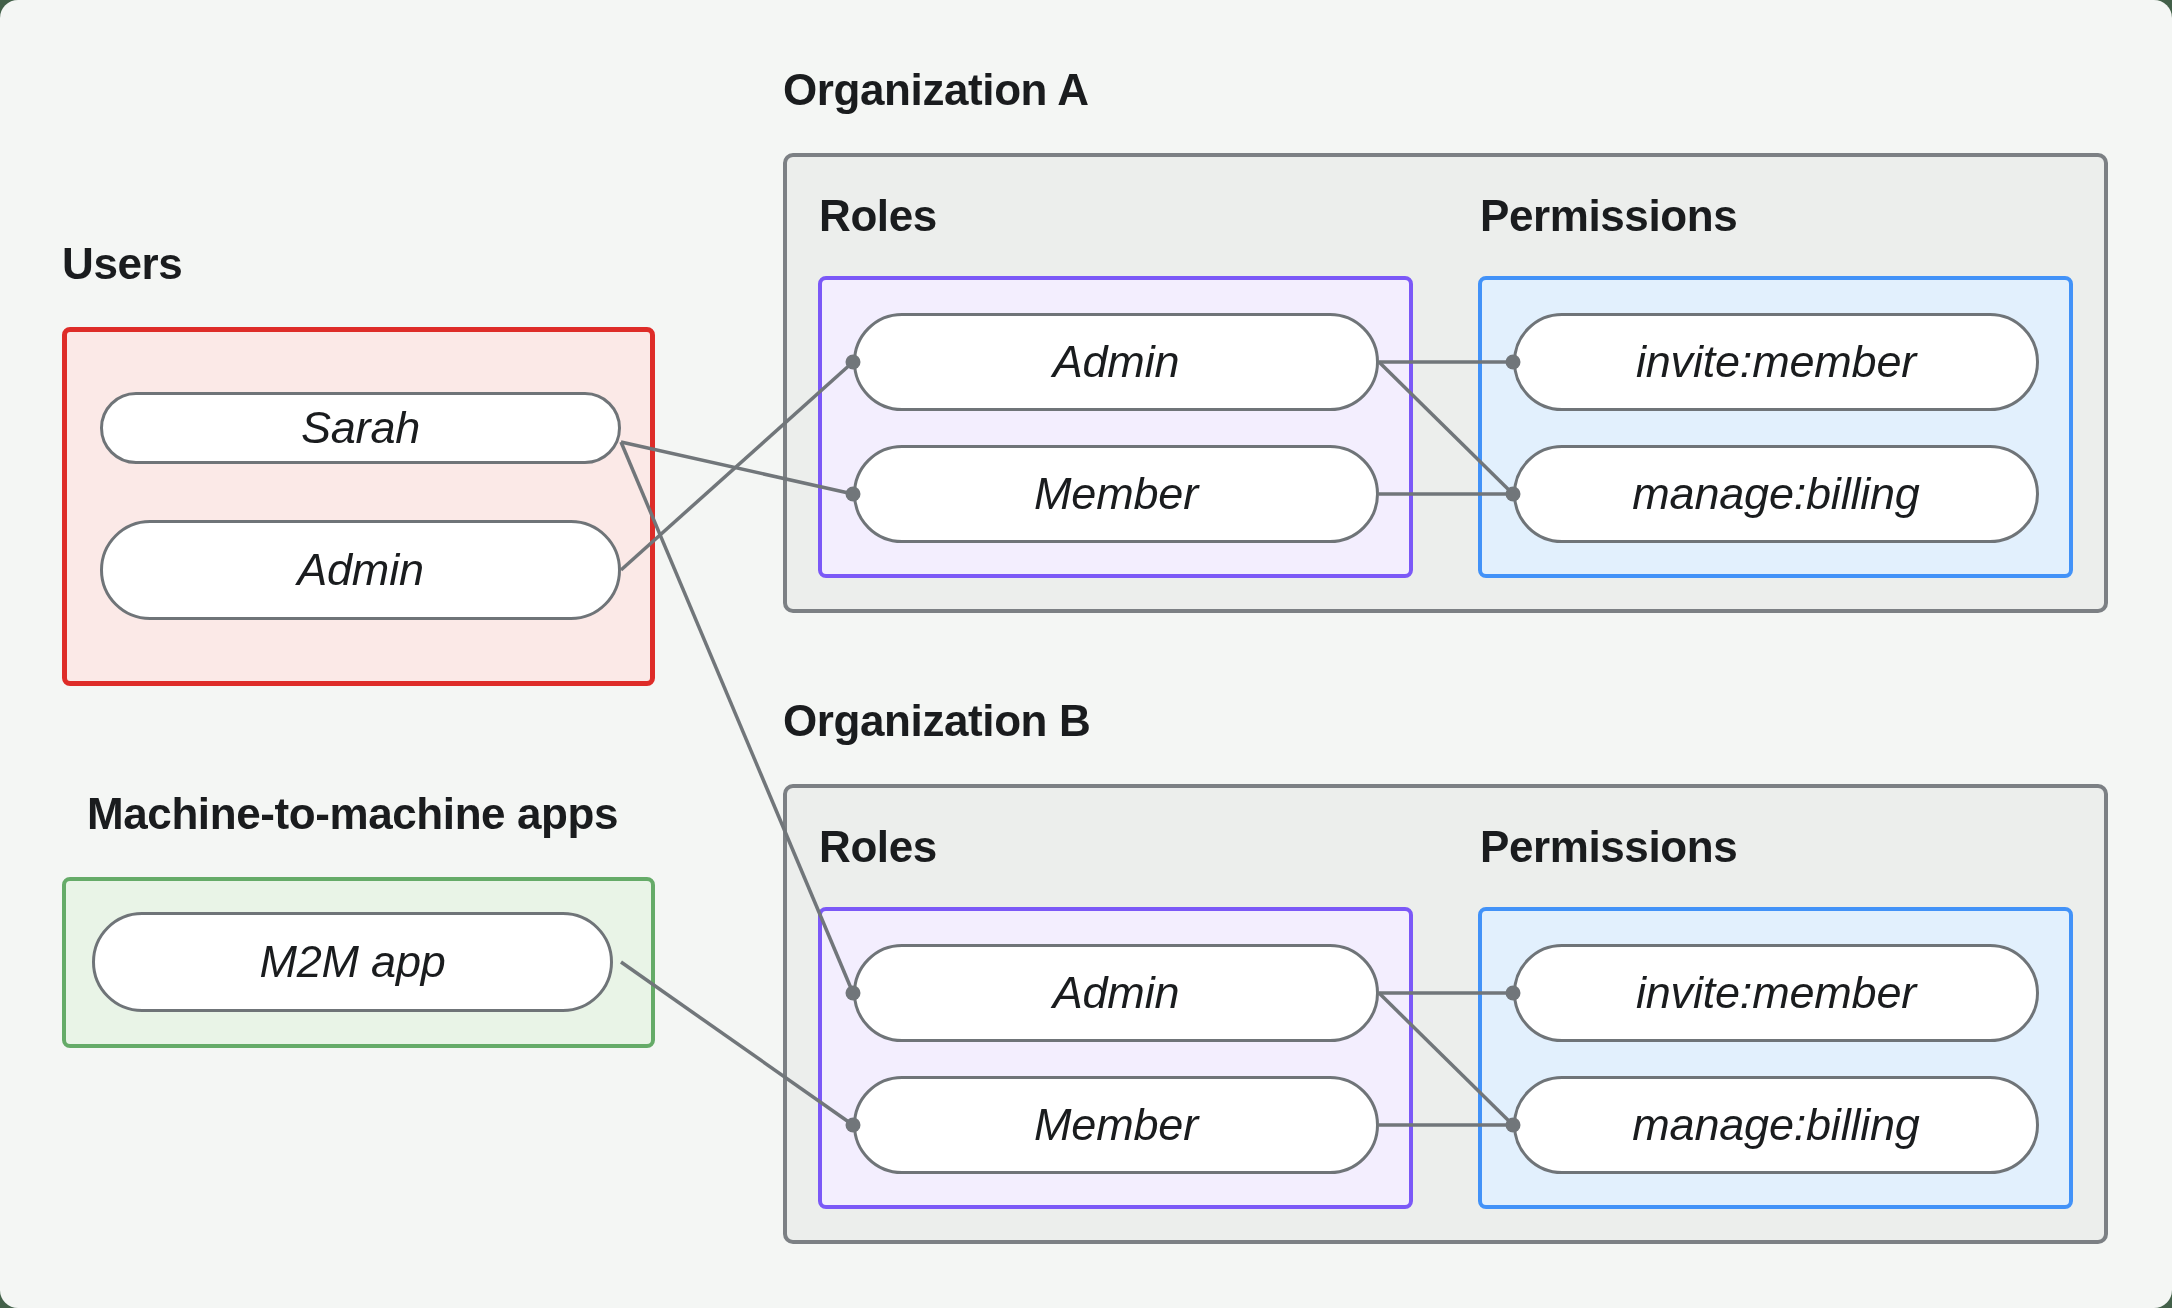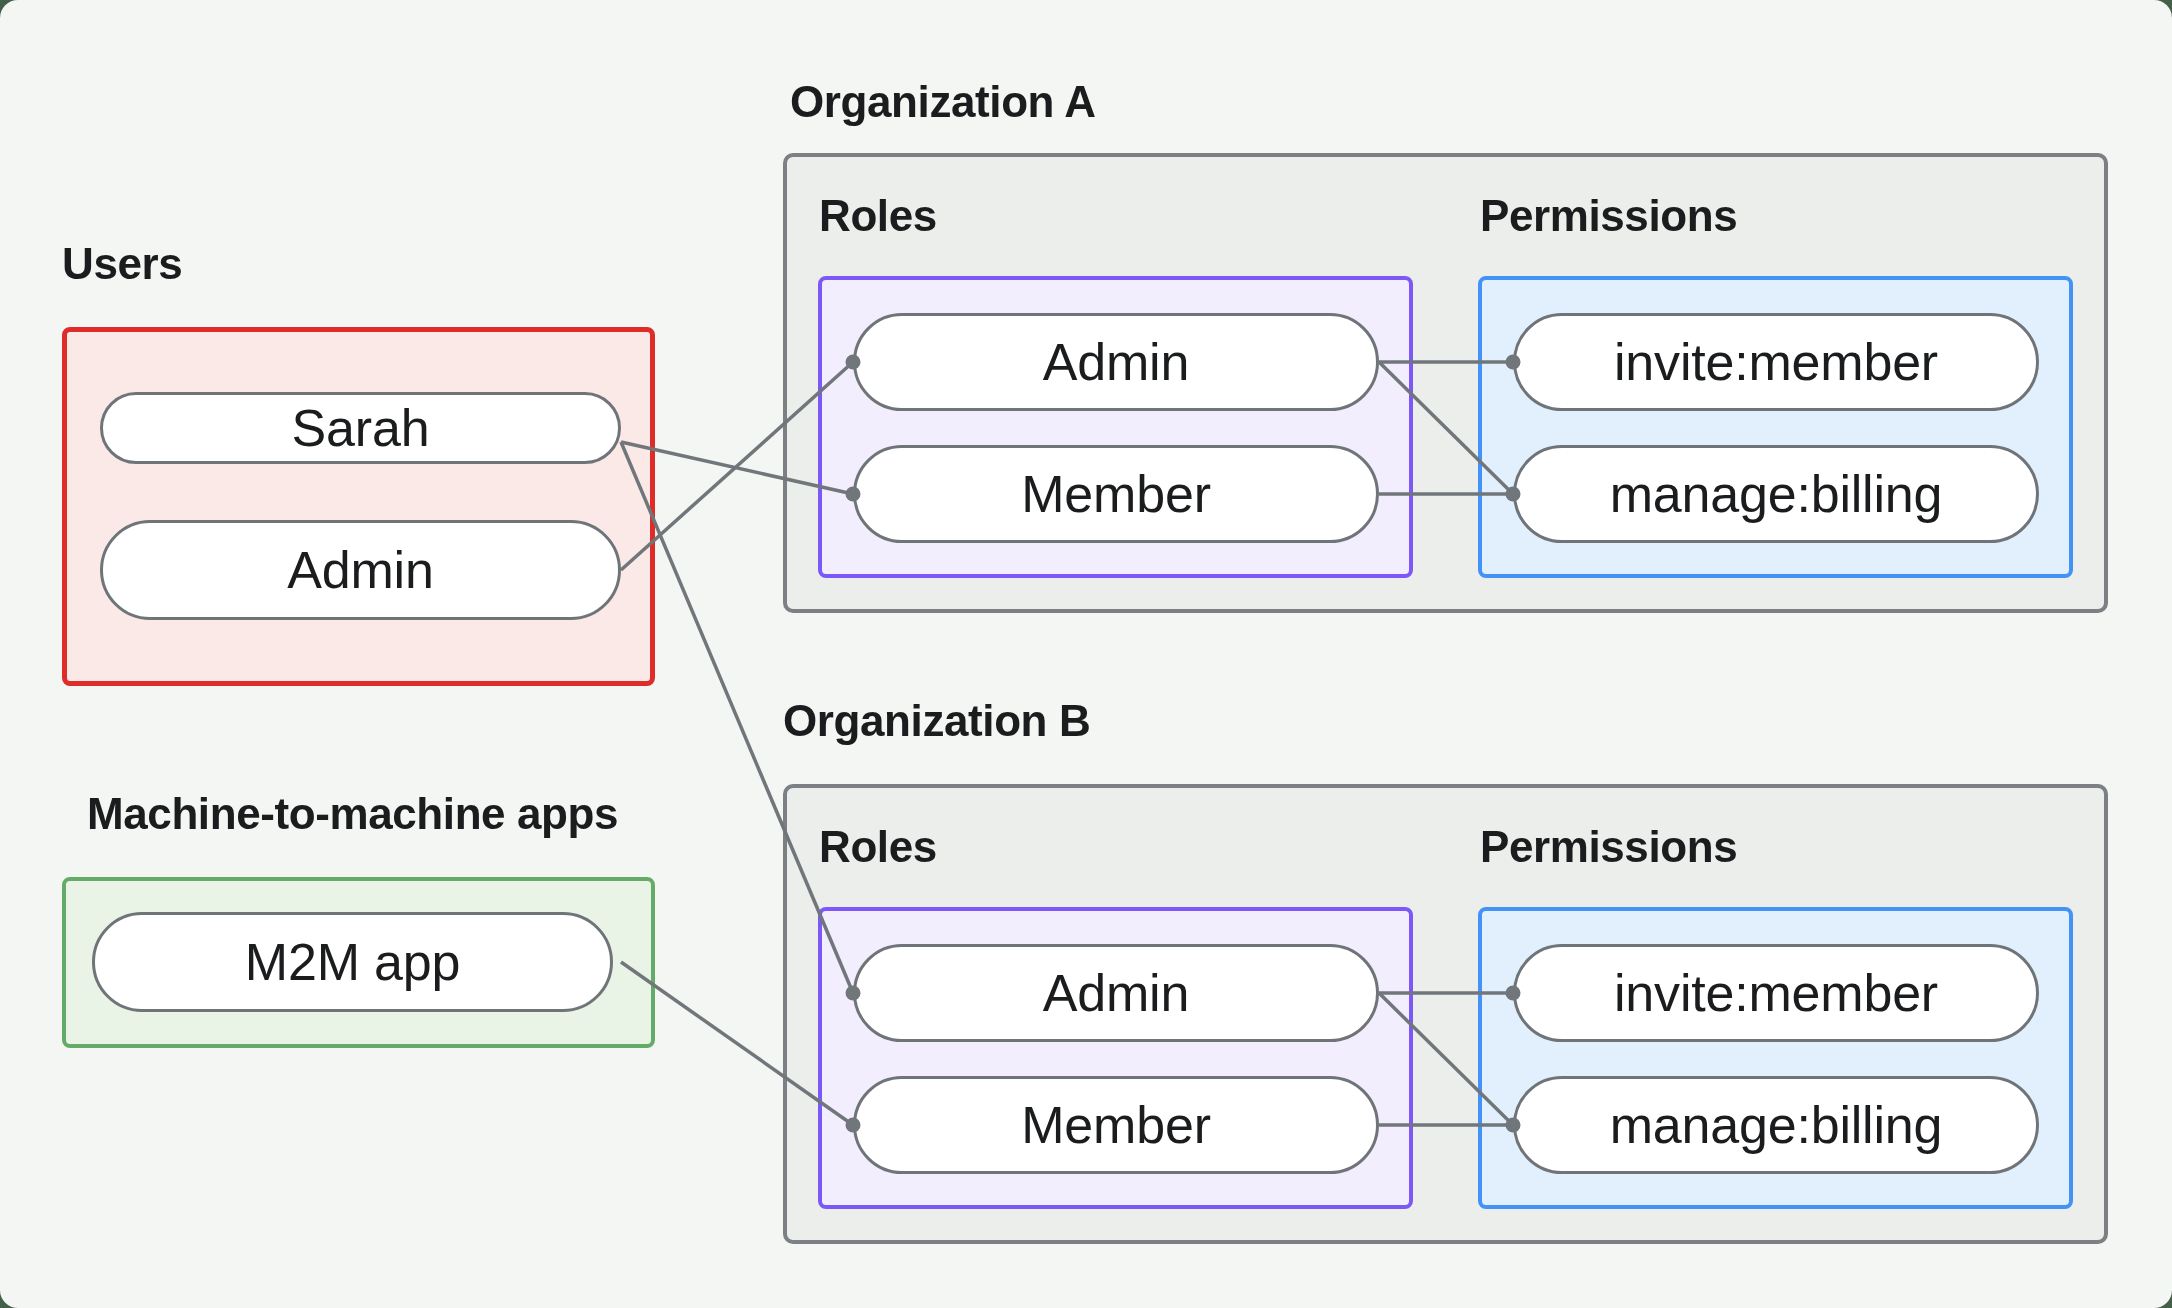--- a/index.html
+++ b/index.html
@@ -22,40 +22,41 @@
   }
   .group-box{border-radius:8px;}
   .users-box{background:#FBE9E7;border:5px solid #DE2C28;}
   .m2m-box{background:#E9F4E7;border:4px solid #65AB68;}
   .org-box{background:#ECEEEC;border:4px solid #7C8084;border-radius:10px;}
   .roles-box{background:#F3EEFE;border:4px solid #7B58F7;border-radius:8px;}
   .perms-box{background:#E2F0FD;border:4px solid #4292F8;border-radius:8px;}
   .pill{
     background:#FFFFFF;border:3px solid #6F7478;border-radius:50px;
     display:flex;align-items:center;justify-content:center;
-    font-size:52px;font-weight:400;color:#1A1C1E;letter-spacing:-0.2px;
+    font-size:45px;font-weight:400;color:#1A1C1E;letter-spacing:-0.2px;
     z-index:4;
+    font-style:italic;
   }
   #connections{position:absolute;left:0;top:0;z-index:8;pointer-events:none;}
 </style>
 </head>
 <body>
 
 <div class="card">
 
   <div class="abs heading" style="left:62px;top:238px;">Users</div>
   <div class="abs group-box users-box" style="left:62px;top:327px;width:593px;height:359px;"></div>
   <div class="abs pill" style="left:100px;top:392px;width:521px;height:72px;">Sarah</div>
   <div class="abs pill" style="left:100px;top:520px;width:521px;height:100px;">Admin</div>
 
   <div class="abs heading" style="left:62px;top:788px;margin-left:25px;">Machine-to-machine apps</div>
   <div class="abs group-box m2m-box" style="left:62px;top:877px;width:593px;height:171px;"></div>
   <div class="abs pill" style="left:92px;top:912px;width:521px;height:100px;">M2M app</div>
 
-  <div class="abs heading" style="left:783px;top:76px;margin-left:7px;">Organization A</div>
+  <div class="abs heading" style="left:783px;top:64px;">Organization A</div>
   <div class="abs org-box" style="left:783px;top:153px;width:1325px;height:460px;"></div>
   <div class="abs heading" style="left:819px;top:190px;">Roles</div>
   <div class="abs heading" style="left:1480px;top:190px;">Permissions</div>
   <div class="abs roles-box" style="left:818px;top:276px;width:595px;height:302px;"></div>
   <div class="abs perms-box" style="left:1478px;top:276px;width:595px;height:302px;"></div>
   <div class="abs pill" style="left:853px;top:313px;width:526px;height:98px;">Admin</div>
   <div class="abs pill" style="left:853px;top:445px;width:526px;height:98px;">Member</div>
   <div class="abs pill" style="left:1513px;top:313px;width:526px;height:98px;">invite:member</div>
   <div class="abs pill" style="left:1513px;top:445px;width:526px;height:98px;">manage:billing</div>
 

